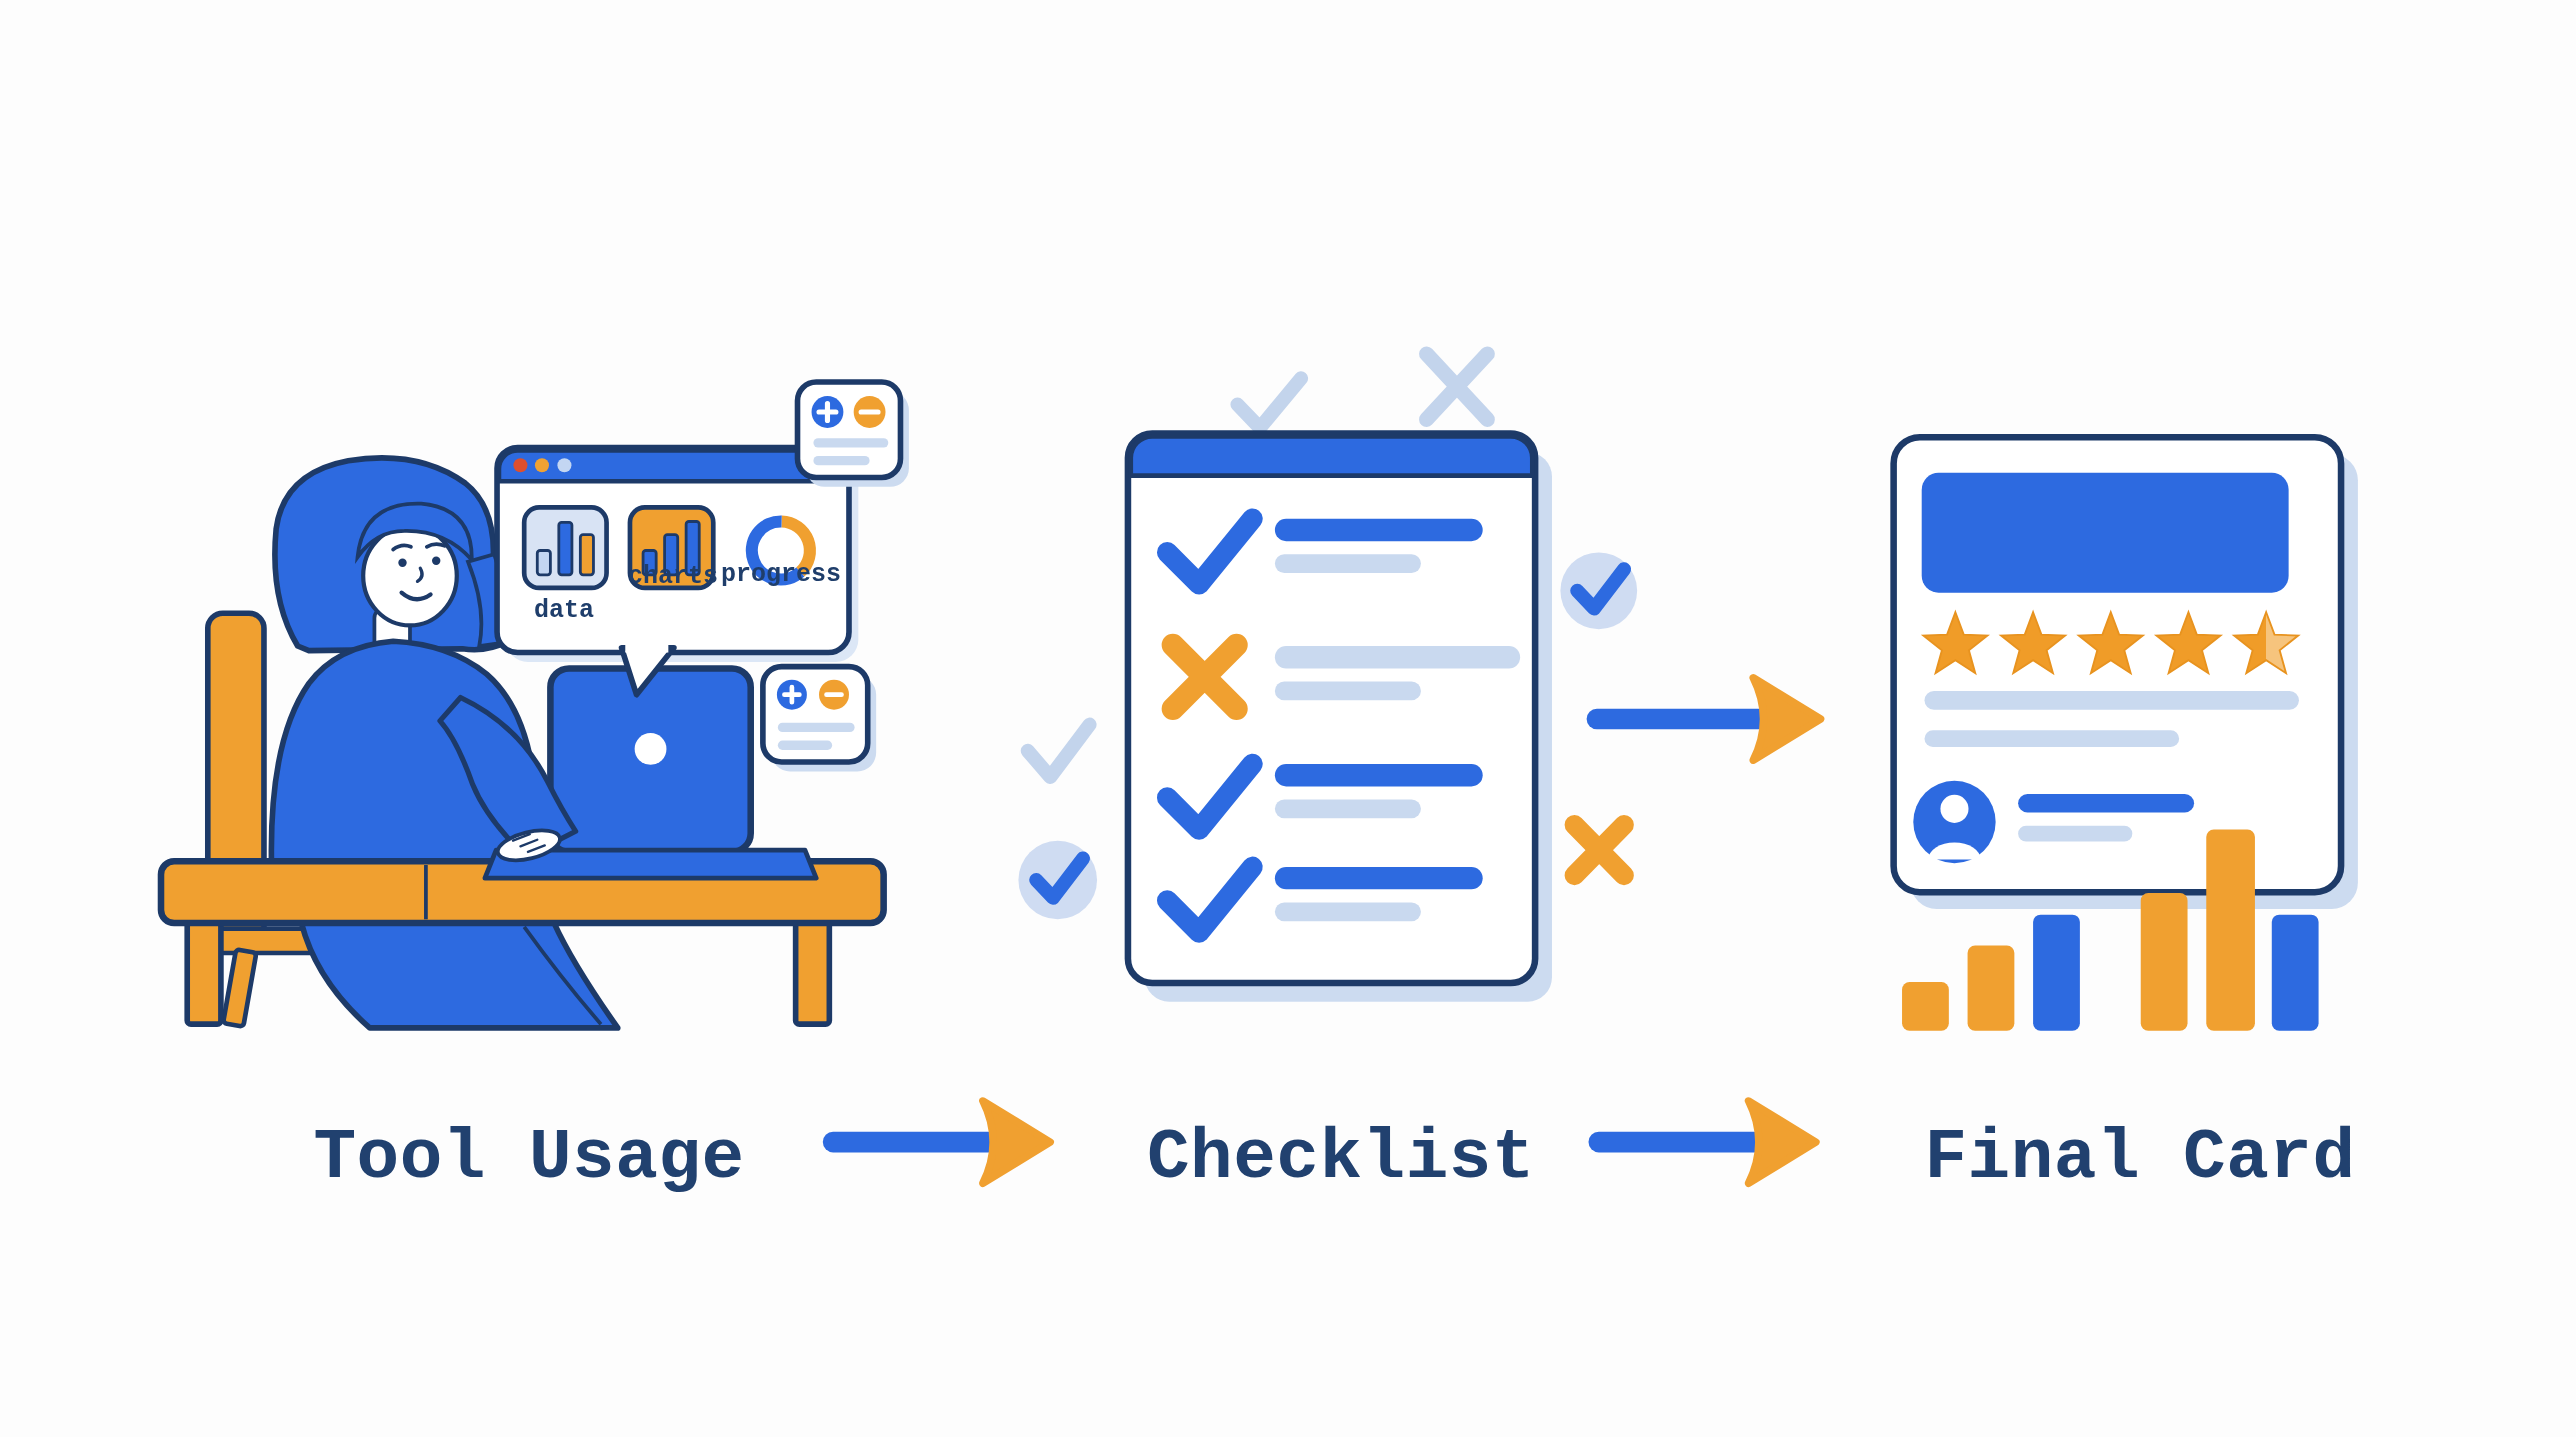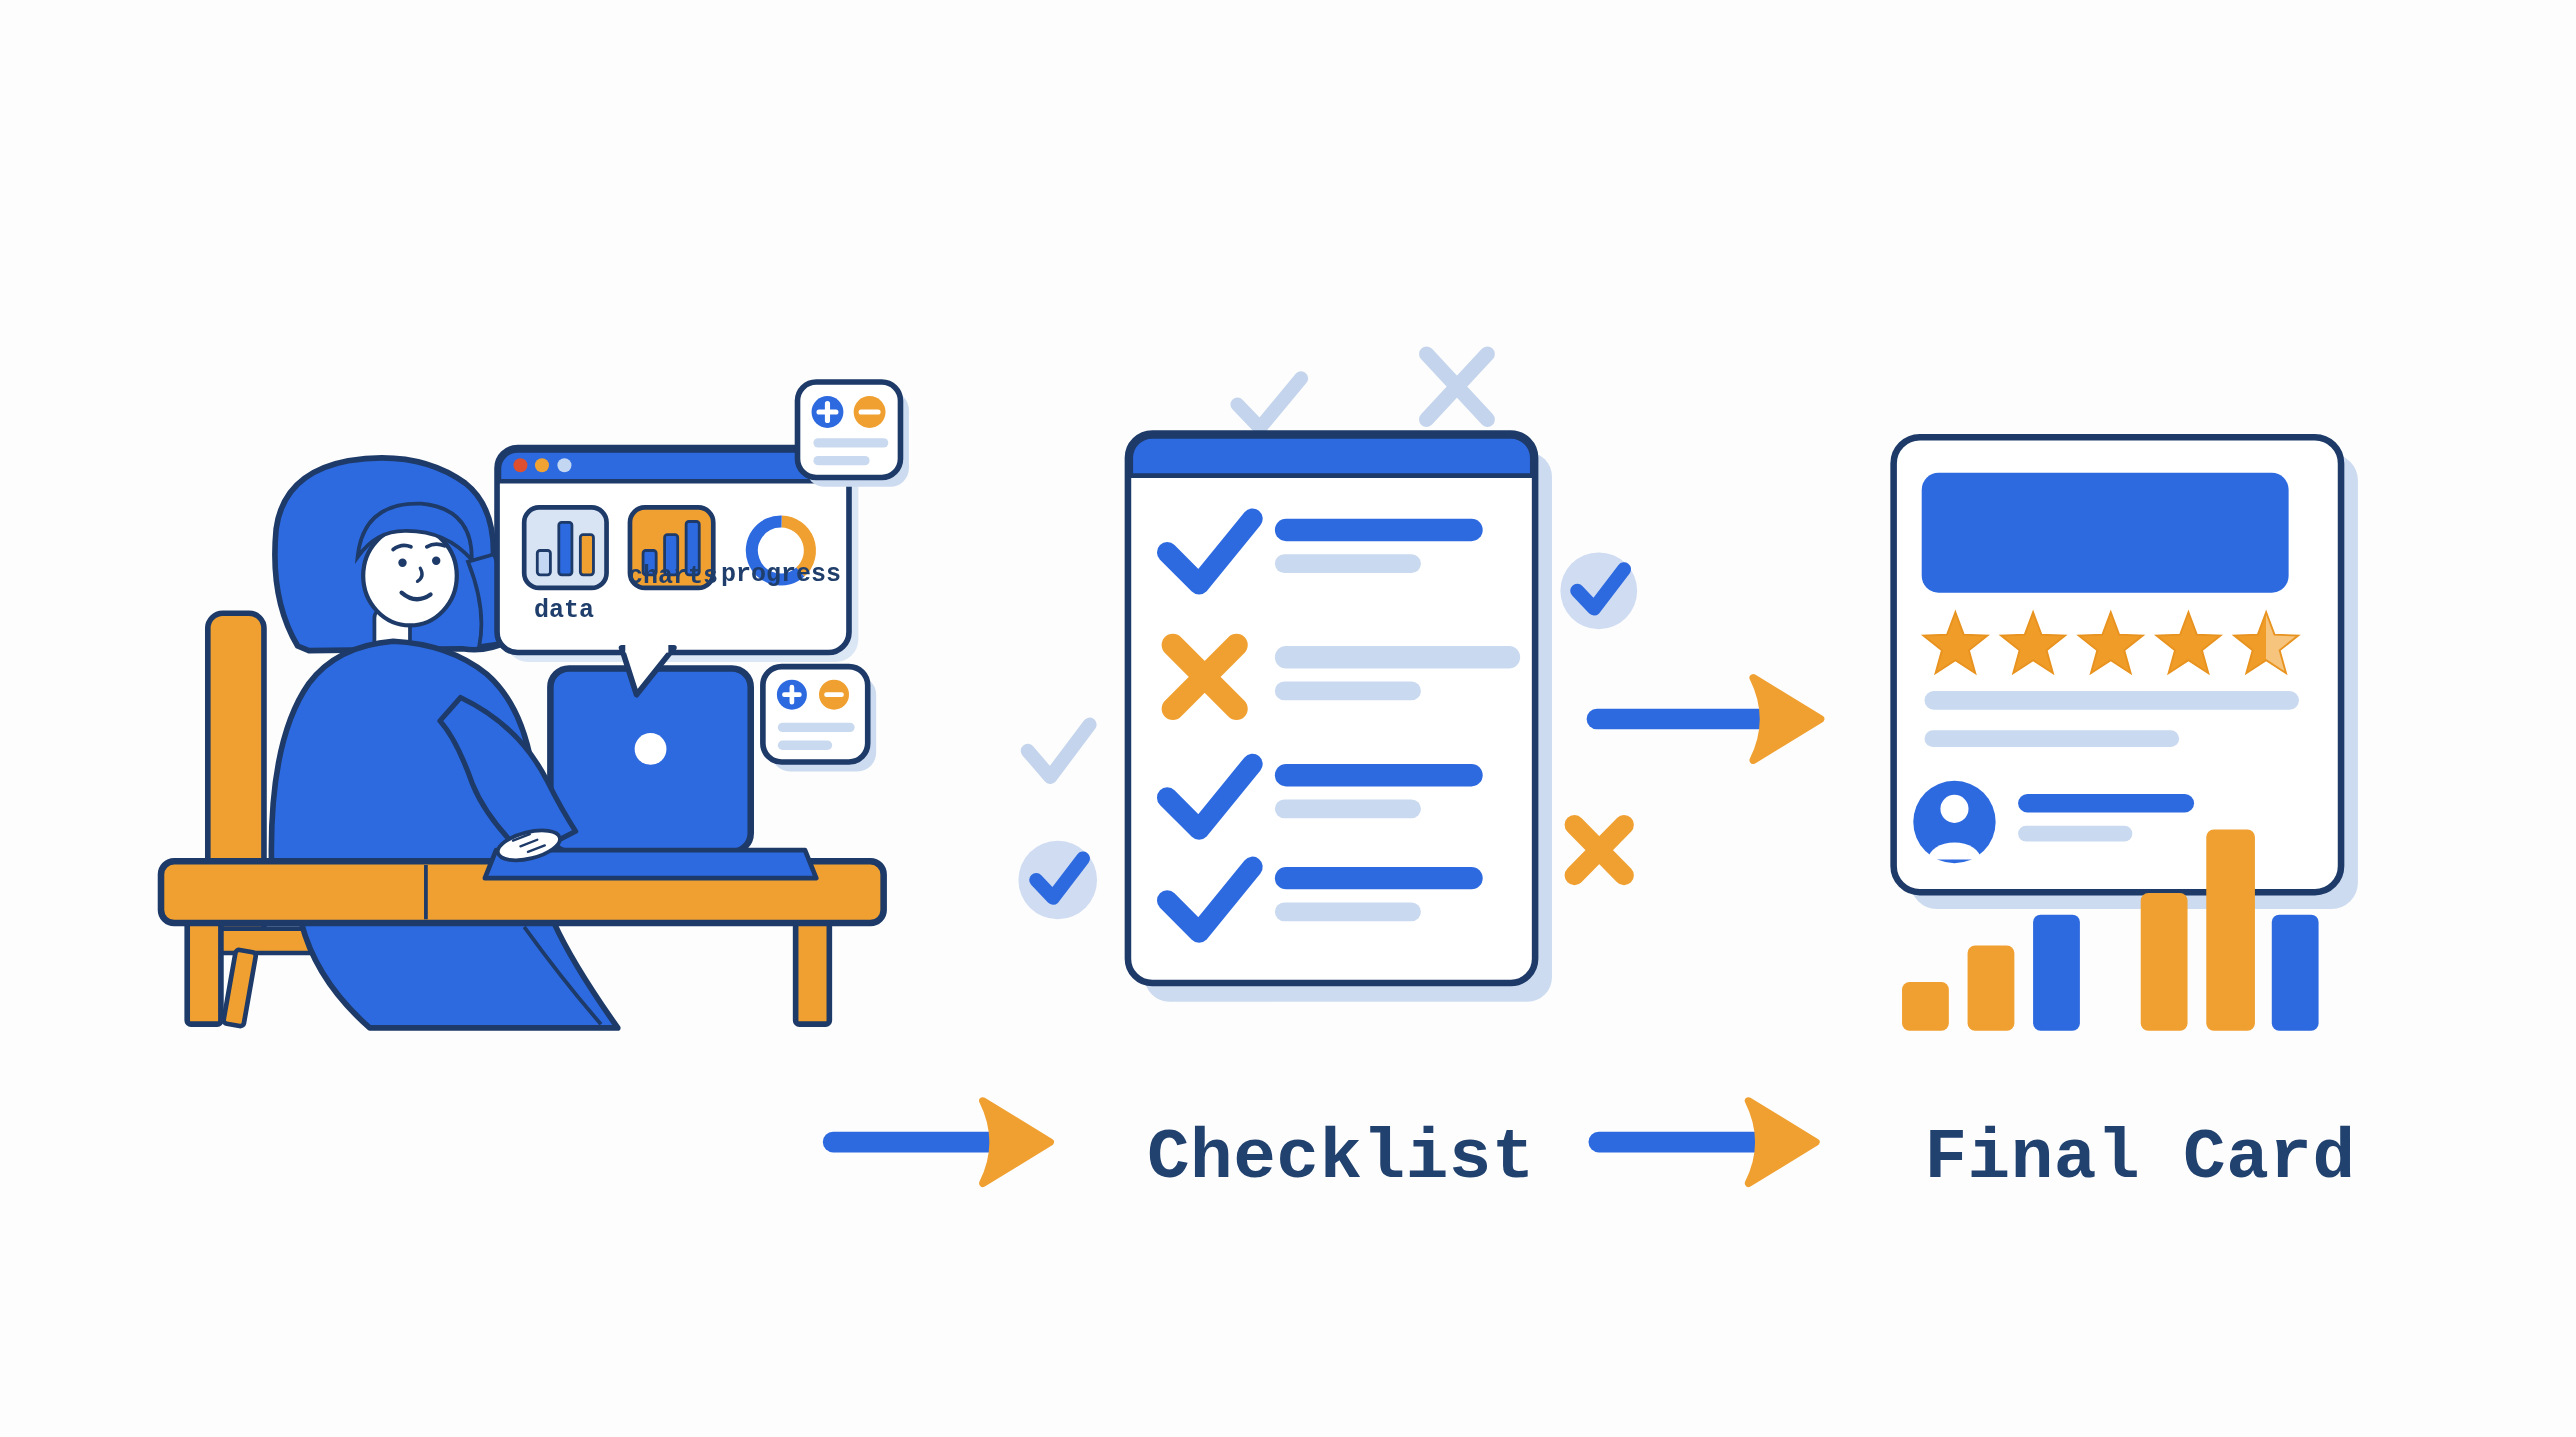--- a/index.html
+++ b/index.html
@@ -219,17 +219,18 @@
   <g>
     <path d="M1708,1220 L1876,1220" stroke="#2d6ae0" stroke-width="22" stroke-linecap="round"></path>
     <path d="M1868,1176 L1940,1220 L1868,1264 Q1890,1220 1868,1176 Z" fill="#f0a030" stroke="#f0a030" stroke-width="8" stroke-linejoin="round"></path>
   </g>
 </svg>
 
 <div class="overlay-label popup-label" style="left:564px;top:610px">data</div>
 <div class="overlay-label popup-label" style="left:673px;top:576px">charts</div>
 <div class="overlay-label popup-label" style="left:781px;top:574px">progress</div>
 
+<div class="overlay-label step-label" style="left:529px;top:1158px">Tool Usage</div>
 <div class="overlay-label step-label" style="left:2140px;top:1158px">Final Card</div>
 <div class="overlay-label step-label" style="left:1341px;top:1158px">Checklist</div>
 
 </div>
 
 
 </body></html>

